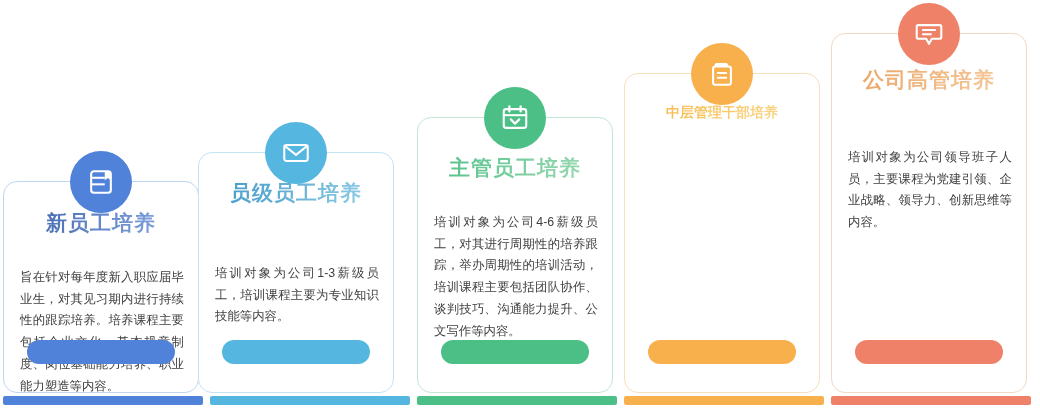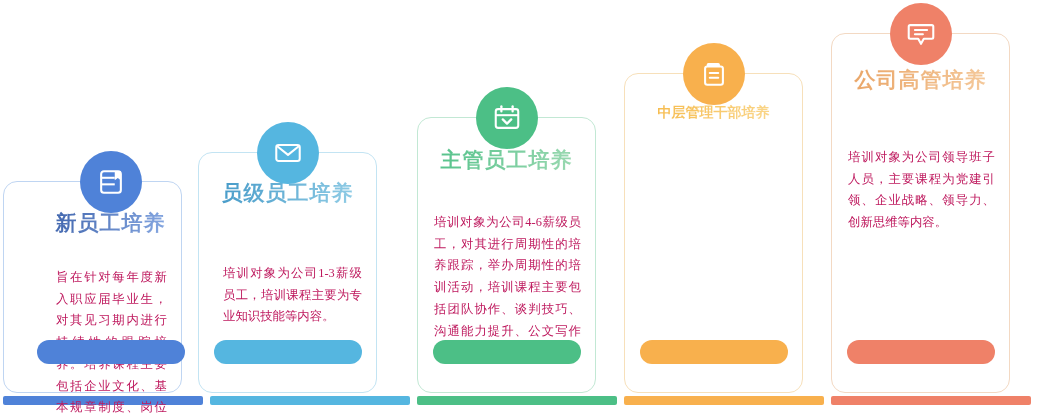--- a/index.html
+++ b/index.html
@@ -14,26 +14,25 @@
   #stage {
     position: relative;
     width: 1040px;
     height: 417px;
     background: #ffffff;
   }
 
   
   .card {
     position: absolute;
-    width: 179px;
+    width: 196px;
     background: #ffffff;
     border: 1px solid;
     border-radius: 14px;
     overflow: visible;
-    font-family: Liberation Serif, serif;
   }
   .card-inner {
     position: relative;
     width: 100%;
     height: 100%;
     padding: 0;
   }
 
   
   .icon-badge {
@@ -68,21 +67,21 @@
   }
   .card-title.small { font-size: 14px; letter-spacing: 0px; }
 
   
   .card-body {
     position: absolute;
     left: 16px;
     right: 14px;
     font-size: 12.4px;
     line-height: 1.75;
-    color: #be185d;
+    color: #404040;
     text-align: justify;
     text-justify: inter-character;
   }
 
   
   .pill {
     position: absolute;
     left: 50%;
     transform: translateX(-50%);
     width: 148px;
@@ -93,21 +92,21 @@
     position: absolute;
     height: 9px;
     border-radius: 2px;
   }
 </style>
 </head>
 <body>
 
 <div id="stage">
     <div class="base-bar" style="left: 3px; top: 396px; width: 200px; background: rgb(79, 130, 216);"></div>
-    <div class="card" style="left: 3px; top: 181px; height: 212px; border-color: rgb(191, 213, 242); padding-left: 36px;">
+    <div class="card" style="left: 3px; top: 181px; height: 212px; border-color: rgb(191, 213, 242);">
       <div class="card-inner">
         <div class="icon-badge" style="background: rgb(79, 130, 216);">
           <svg width="30" height="30" viewBox="0 0 32 32" aria-hidden="true">
         <rect x="5.5" y="4.5" width="21" height="23" rx="3" fill="none" stroke="#ffffff" stroke-width="2.2"></rect>
         <path d="M5.5 11.5 H20" stroke="#ffffff" stroke-width="2.2"></path>
         <path d="M5.5 18.5 H20" stroke="#ffffff" stroke-width="2.2"></path>
         <path d="M20 4.5 V14 l3.2-2.4L26.5 14 V4.5 Z" fill="#ffffff"></path>
       </svg>
         </div>
         <div class="card-title" style="top: 27px; background-image: linear-gradient(100deg, rgb(58, 95, 168) 0%, rgb(143, 176, 232) 100%);">新员工培养</div>
@@ -118,37 +117,37 @@
     <div class="base-bar" style="left: 210px; top: 396px; width: 200px; background: rgb(85, 182, 224);"></div>
     <div class="card" style="left: 198px; top: 152px; height: 241px; border-color: rgb(195, 228, 243);">
       <div class="card-inner">
         <div class="icon-badge" style="background: rgb(85, 182, 224);">
           <svg width="30" height="30" viewBox="0 0 32 32" aria-hidden="true">
         <rect x="3.5" y="7.5" width="25" height="17" rx="2.4" fill="none" stroke="#ffffff" stroke-width="2.2"></rect>
         <path d="M4.2 8.6 L16 18 L27.8 8.6" fill="none" stroke="#ffffff" stroke-width="2.2" stroke-linecap="round" stroke-linejoin="round"></path>
       </svg>
         </div>
         <div class="card-title" style="top: 26px; background-image: linear-gradient(100deg, rgb(59, 147, 196) 0%, rgb(156, 212, 234) 100%);">员级员工培养</div>
-        <div class="card-body" style="top: 110px; margin-left: 8px;">培训对象为公司1-3薪级员工，培训课程主要为专业知识技能等内容。</div>
+        <div class="card-body" style="top: 110px;">培训对象为公司1-3薪级员工，培训课程主要为专业知识技能等内容。</div>
         <div class="pill" style="top: 187px; background: rgb(85, 182, 224);"></div>
       </div>
     </div>
     <div class="base-bar" style="left: 417px; top: 396px; width: 200px; background: rgb(76, 191, 134);"></div>
     <div class="card" style="left: 417px; top: 117px; height: 276px; border-color: rgb(194, 232, 212);">
       <div class="card-inner">
         <div class="icon-badge" style="background: rgb(76, 191, 134);">
           <svg width="30" height="30" viewBox="0 0 32 32" aria-hidden="true">
         <rect x="4" y="6.5" width="24" height="20" rx="2.6" fill="none" stroke="#ffffff" stroke-width="2.2"></rect>
         <path d="M4 13 H28" stroke="#ffffff" stroke-width="2.2"></path>
         <path d="M10 3.5 V9" stroke="#ffffff" stroke-width="2.4" stroke-linecap="round"></path>
         <path d="M22 3.5 V9" stroke="#ffffff" stroke-width="2.4" stroke-linecap="round"></path>
         <path d="M11.5 17.5 L16 22 L20.5 17.5" fill="none" stroke="#ffffff" stroke-width="2.4" stroke-linecap="round" stroke-linejoin="round"></path>
       </svg>
         </div>
-        <div class="card-title" style="top: 28px; background-image: linear-gradient(100deg, rgb(76, 191, 134) 0%, rgb(165, 220, 183) 100%);">主管员工培养</div>
+        <div class="card-title" style="top: 36px; background-image: linear-gradient(100deg, rgb(76, 191, 134) 0%, rgb(165, 220, 183) 100%);">主管员工培养</div>
         <div class="card-body" style="top: 94px;">培训对象为公司4-6薪级员工，对其进行周期性的培养跟踪，举办周期性的培训活动，培训课程主要包括团队协作、谈判技巧、沟通能力提升、公文写作等内容。</div>
         <div class="pill" style="top: 222px; background: rgb(76, 191, 134);"></div>
       </div>
     </div>
     <div class="base-bar" style="left: 624px; top: 396px; width: 200px; background: rgb(248, 176, 77);"></div>
     <div class="card" style="left: 624px; top: 73px; height: 320px; border-color: rgb(247, 224, 186);">
       <div class="card-inner">
         <div class="icon-badge" style="background: rgb(248, 176, 77);">
           <svg width="30" height="30" viewBox="0 0 32 32" aria-hidden="true">
         <path d="M10 4.2 H20.5 a1.8 1.8 0 0 1 1.8 1.8 V8 H8.2 V6 A1.8 1.8 0 0 1 10 4.2 Z" fill="#ffffff"></path>

